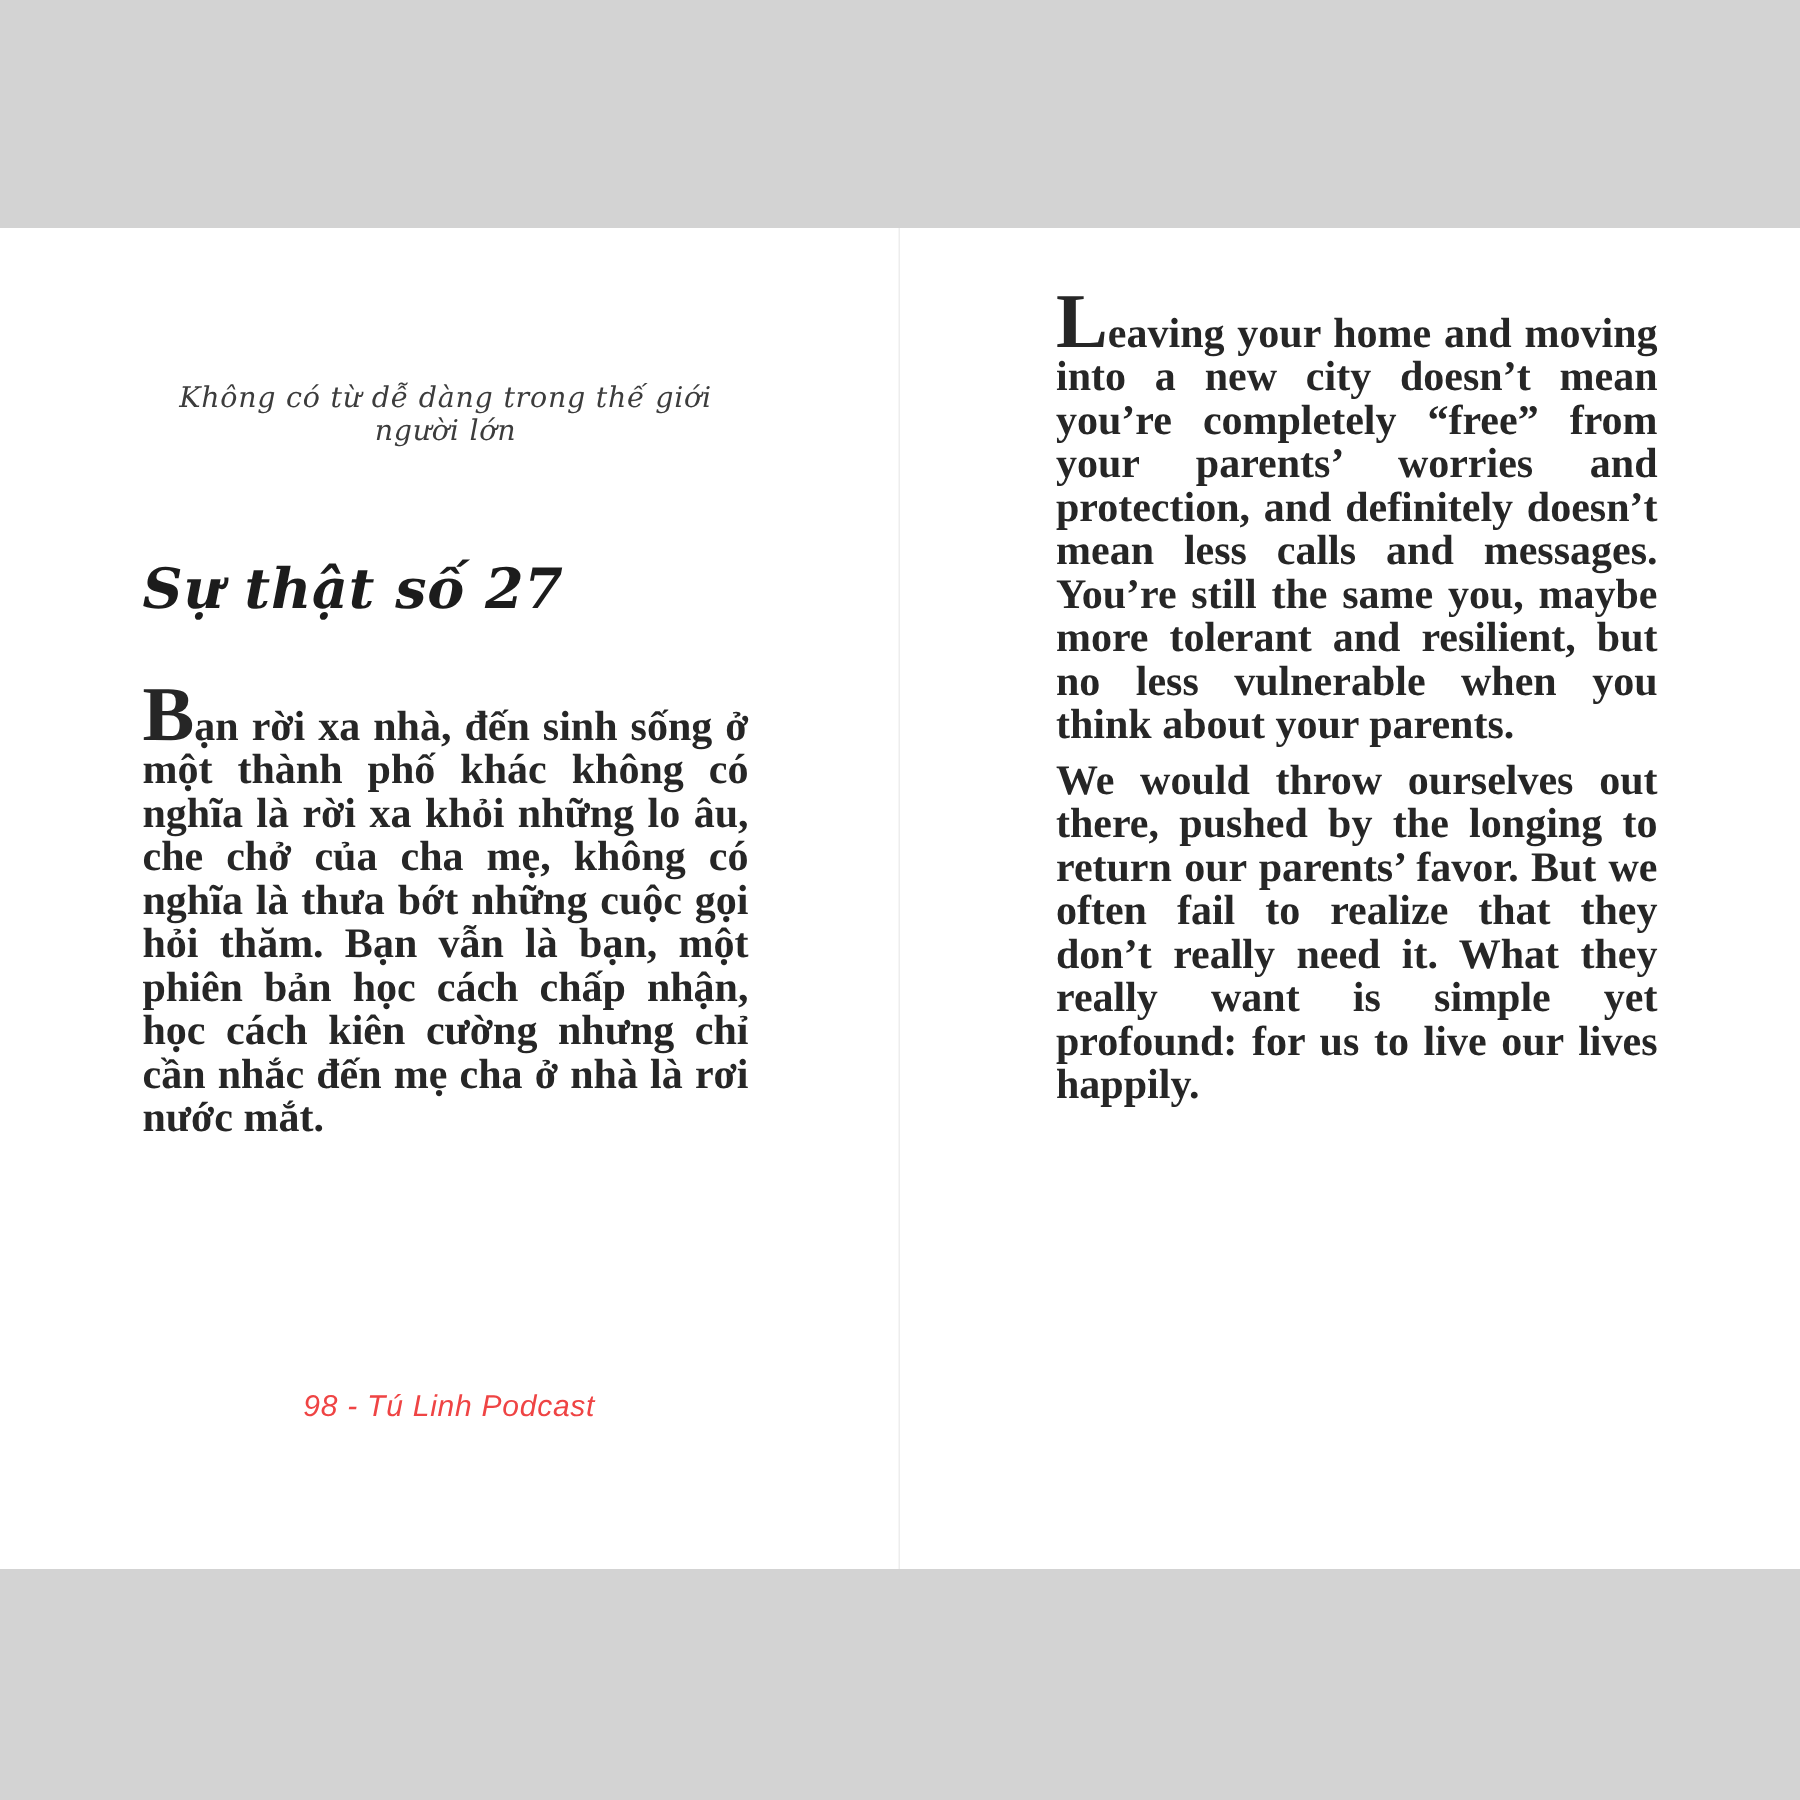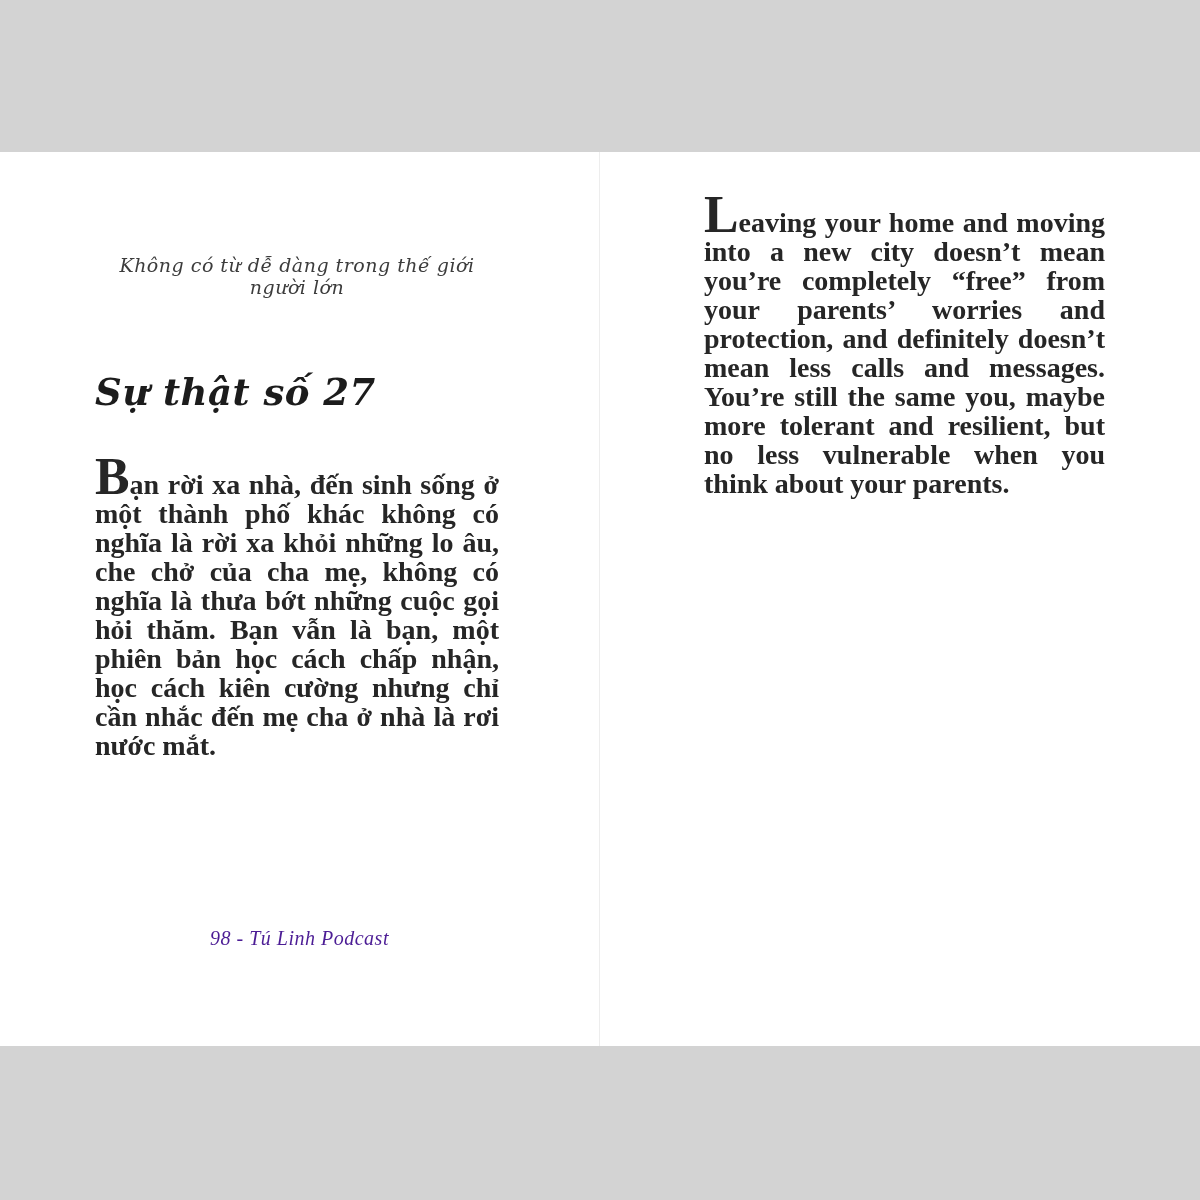--- a/index.html
+++ b/index.html
@@ -62,22 +62,22 @@
     line-height: 0.75;
   }
   .page-footer {
     position: absolute;
     left: 0; right: 0;
     bottom: 96px;
     text-align: center;
     font-style: italic;
     font-size: 20px;
     letter-spacing: 0.5px;
-    color: #4c1d95;
-    font-family: Liberation Serif, serif;
+    color: #ef4444;
+    font-family: Liberation Sans, sans-serif;
   }
 </style>
 </head>
 <body>
 
 <div class="letterbox top"></div>
 
 <div class="spread">
 
   <div class="page left">
@@ -85,18 +85,19 @@
     <div class="chapter-title">Sự thật số 27</div>
     <div class="body-text">
       <p class="lead">Bạn rời xa nhà, đến sinh sống ở một thành phố khác không có nghĩa là rời xa khỏi những lo âu, che chở của cha mẹ, không có nghĩa là thưa bớt những cuộc gọi hỏi thăm. Bạn vẫn là bạn, một phiên bản học cách chấp nhận, học cách kiên cường nhưng chỉ cần nhắc đến mẹ cha ở nhà là rơi nước mắt.</p>
     </div>
     <div class="page-footer">98 - Tú Linh Podcast</div>
   </div>
 
   <div class="page right">
     <div class="body-text">
       <p class="lead">Leaving your home and moving into a new city doesn’t mean you’re completely “free” from your parents’ worries and protection, and definitely doesn’t mean less calls and messages. You’re still the same you, maybe more tolerant and resilient, but no less vulnerable when you think about your parents.</p>
+      <p>We would throw ourselves out there, pushed by the longing to return our parents’ favor. But we often fail to realize that they don’t really need it. What they really want is simple yet profound: for us to live our lives happily.</p>
     </div>
   </div>
 
 </div>
 
 <div class="letterbox bottom"></div>
 
 </body></html>

